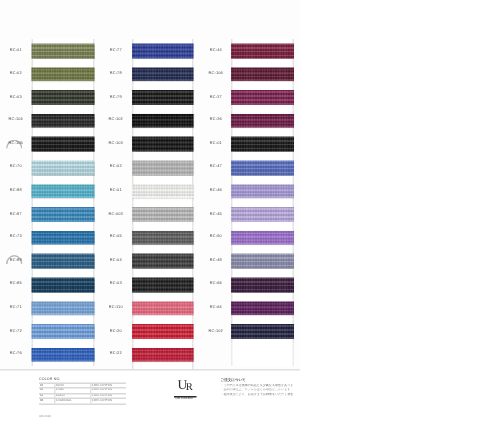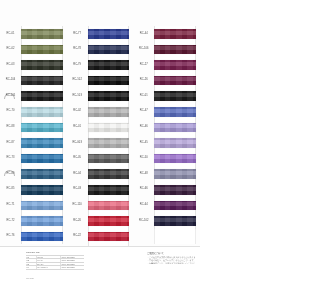--- a/index.html
+++ b/index.html
@@ -494,20 +494,25 @@
         <div class="ft-cell">BLACK</div>
         <div class="ft-cell">100% COTTON</div>
       </div>
       <div class="ft-row">
         <div class="ft-cell">04</div>
         <div class="ft-cell">CHARCOAL</div>
         <div class="ft-cell">100% COTTON</div>
       </div>
     </div>
 
+    <div class="logo">
+      <div class="logo-mark"><span class="u">U</span><span class="r">R</span></div>
+      <div class="logo-rule"></div>
+      <div class="logo-sub">UR FABRIC</div>
+    </div>
 
     <div class="notes">
       <div class="notes-title">ご注文について</div>
       <div class="notes-line">・この色見本は実際の商品と多少異なる場合があります。</div>
       <div class="notes-line">・生地の特性上、色ブレが生じる場合がございます。</div>
       <div class="notes-line">・在庫状況により、お届けまでお時間をいただく場合が</div>
     </div>
 
     <div class="pagecode">UR-2024</div>
   </div>

